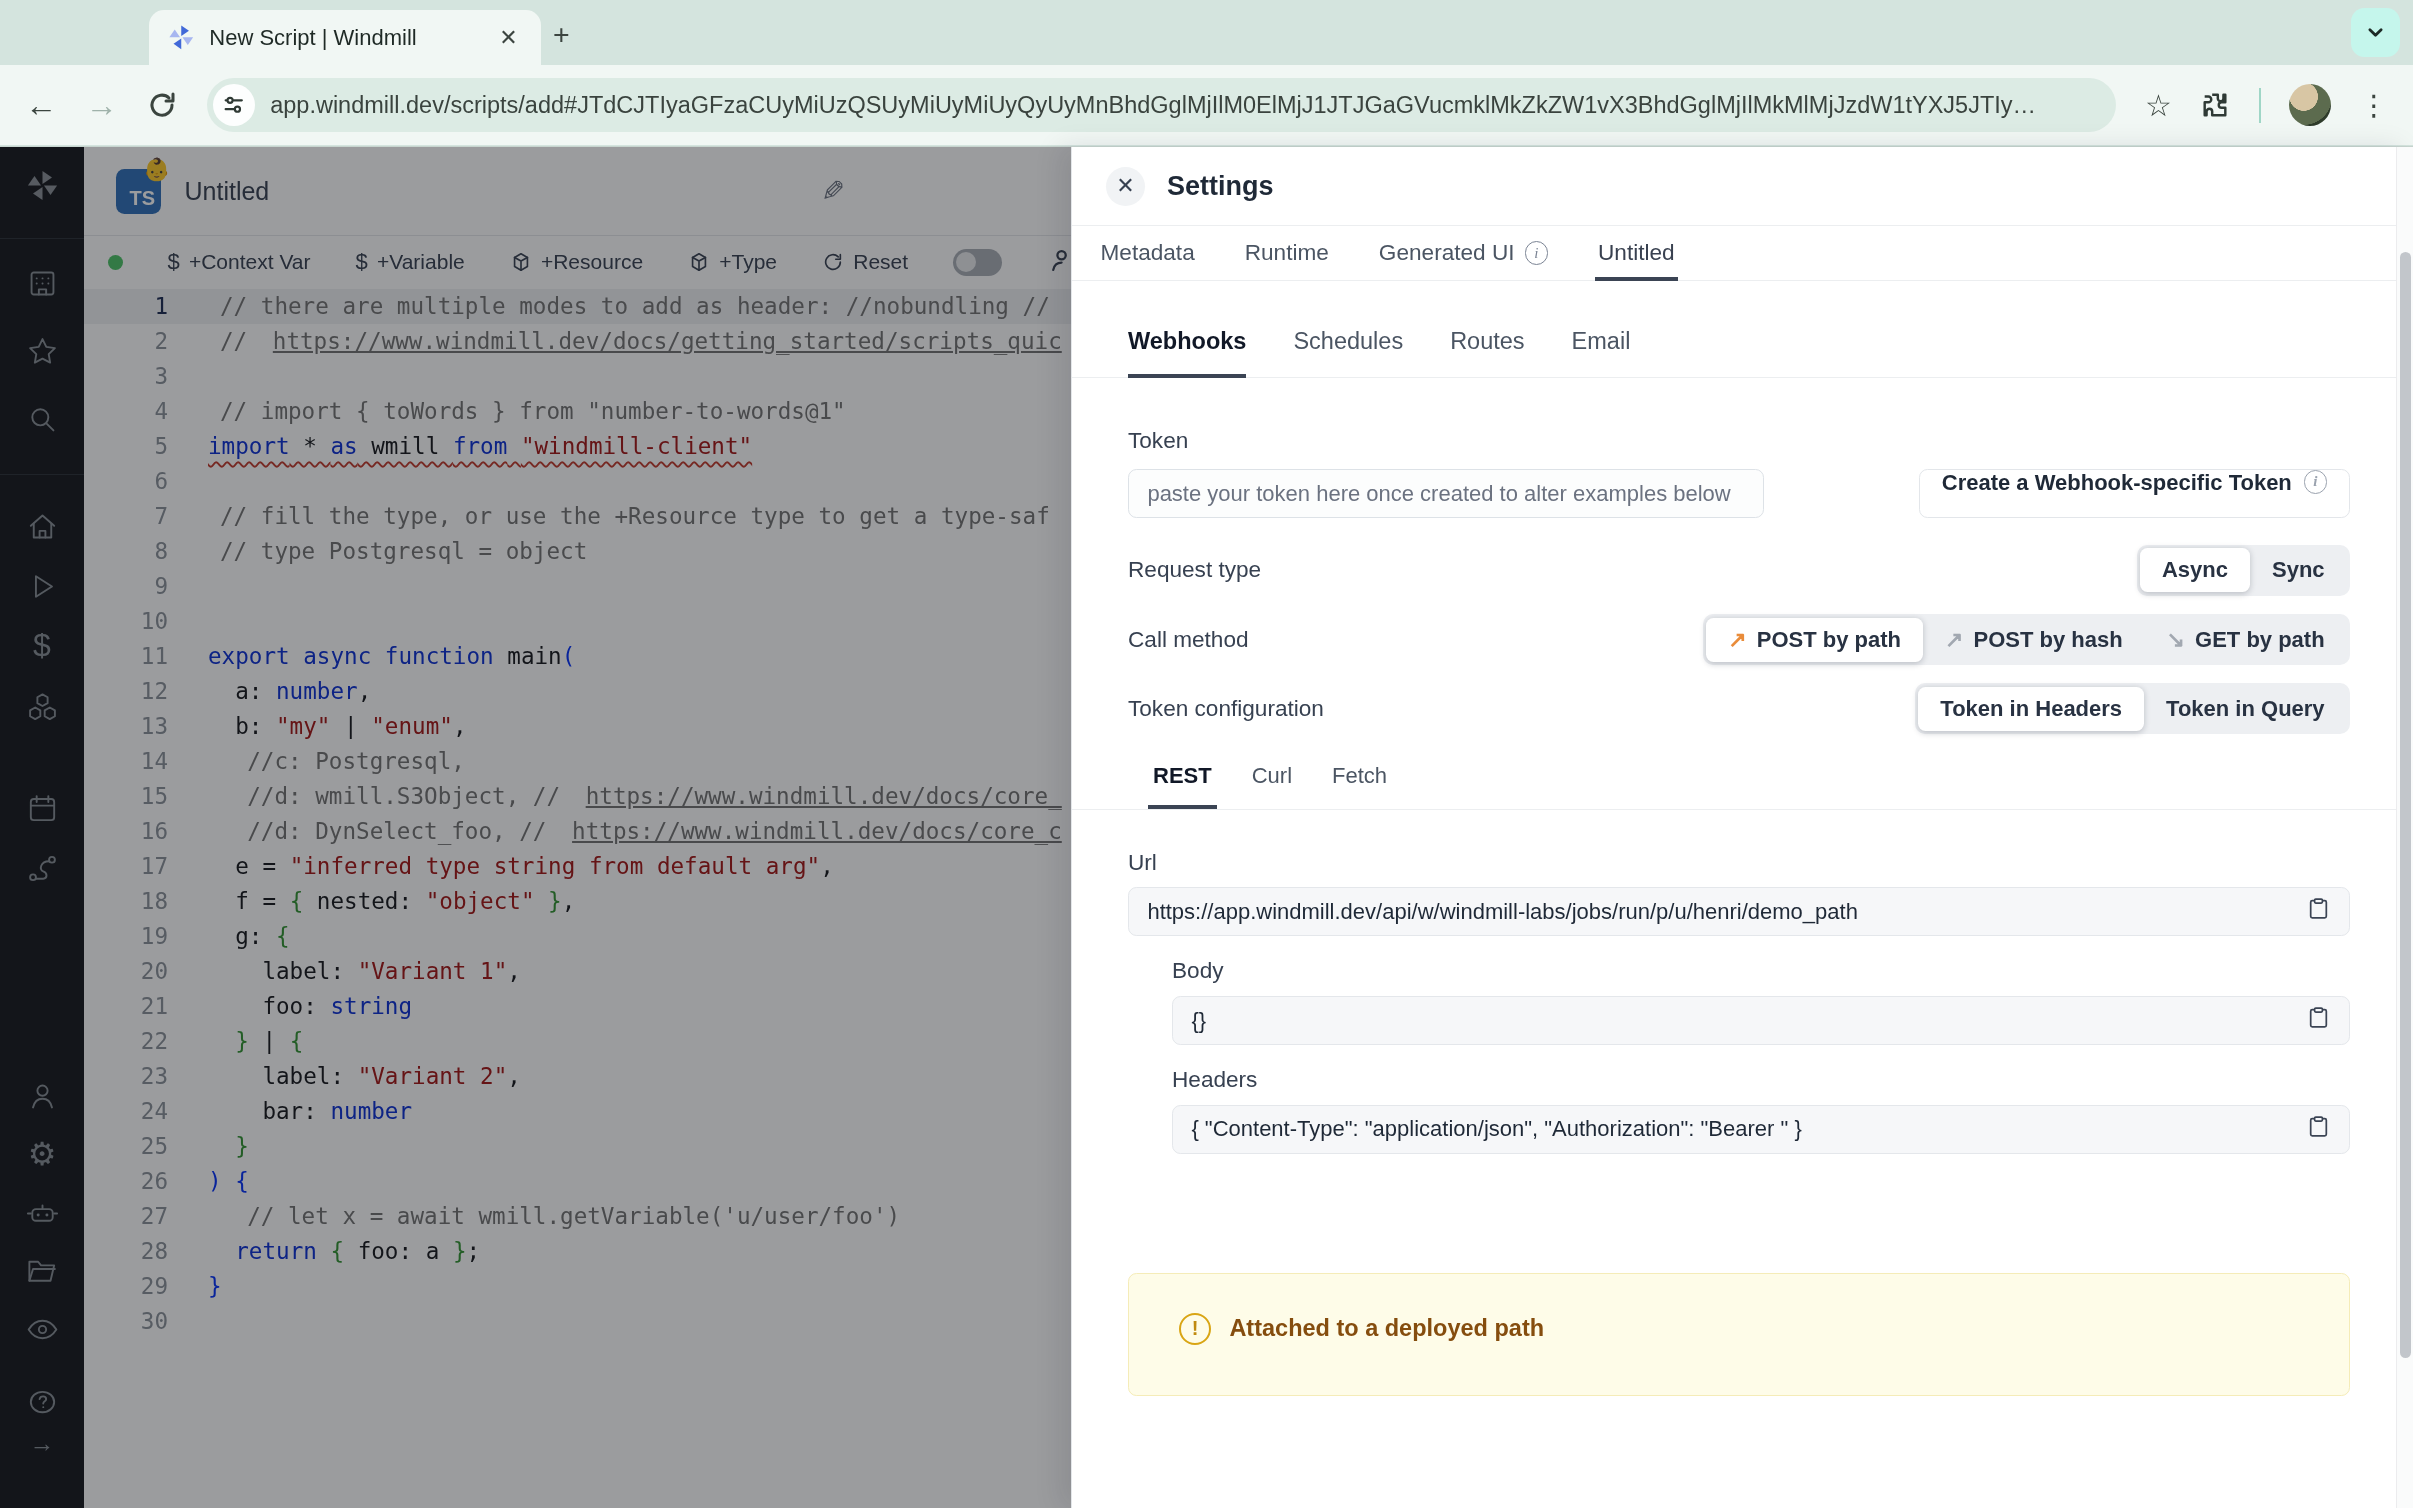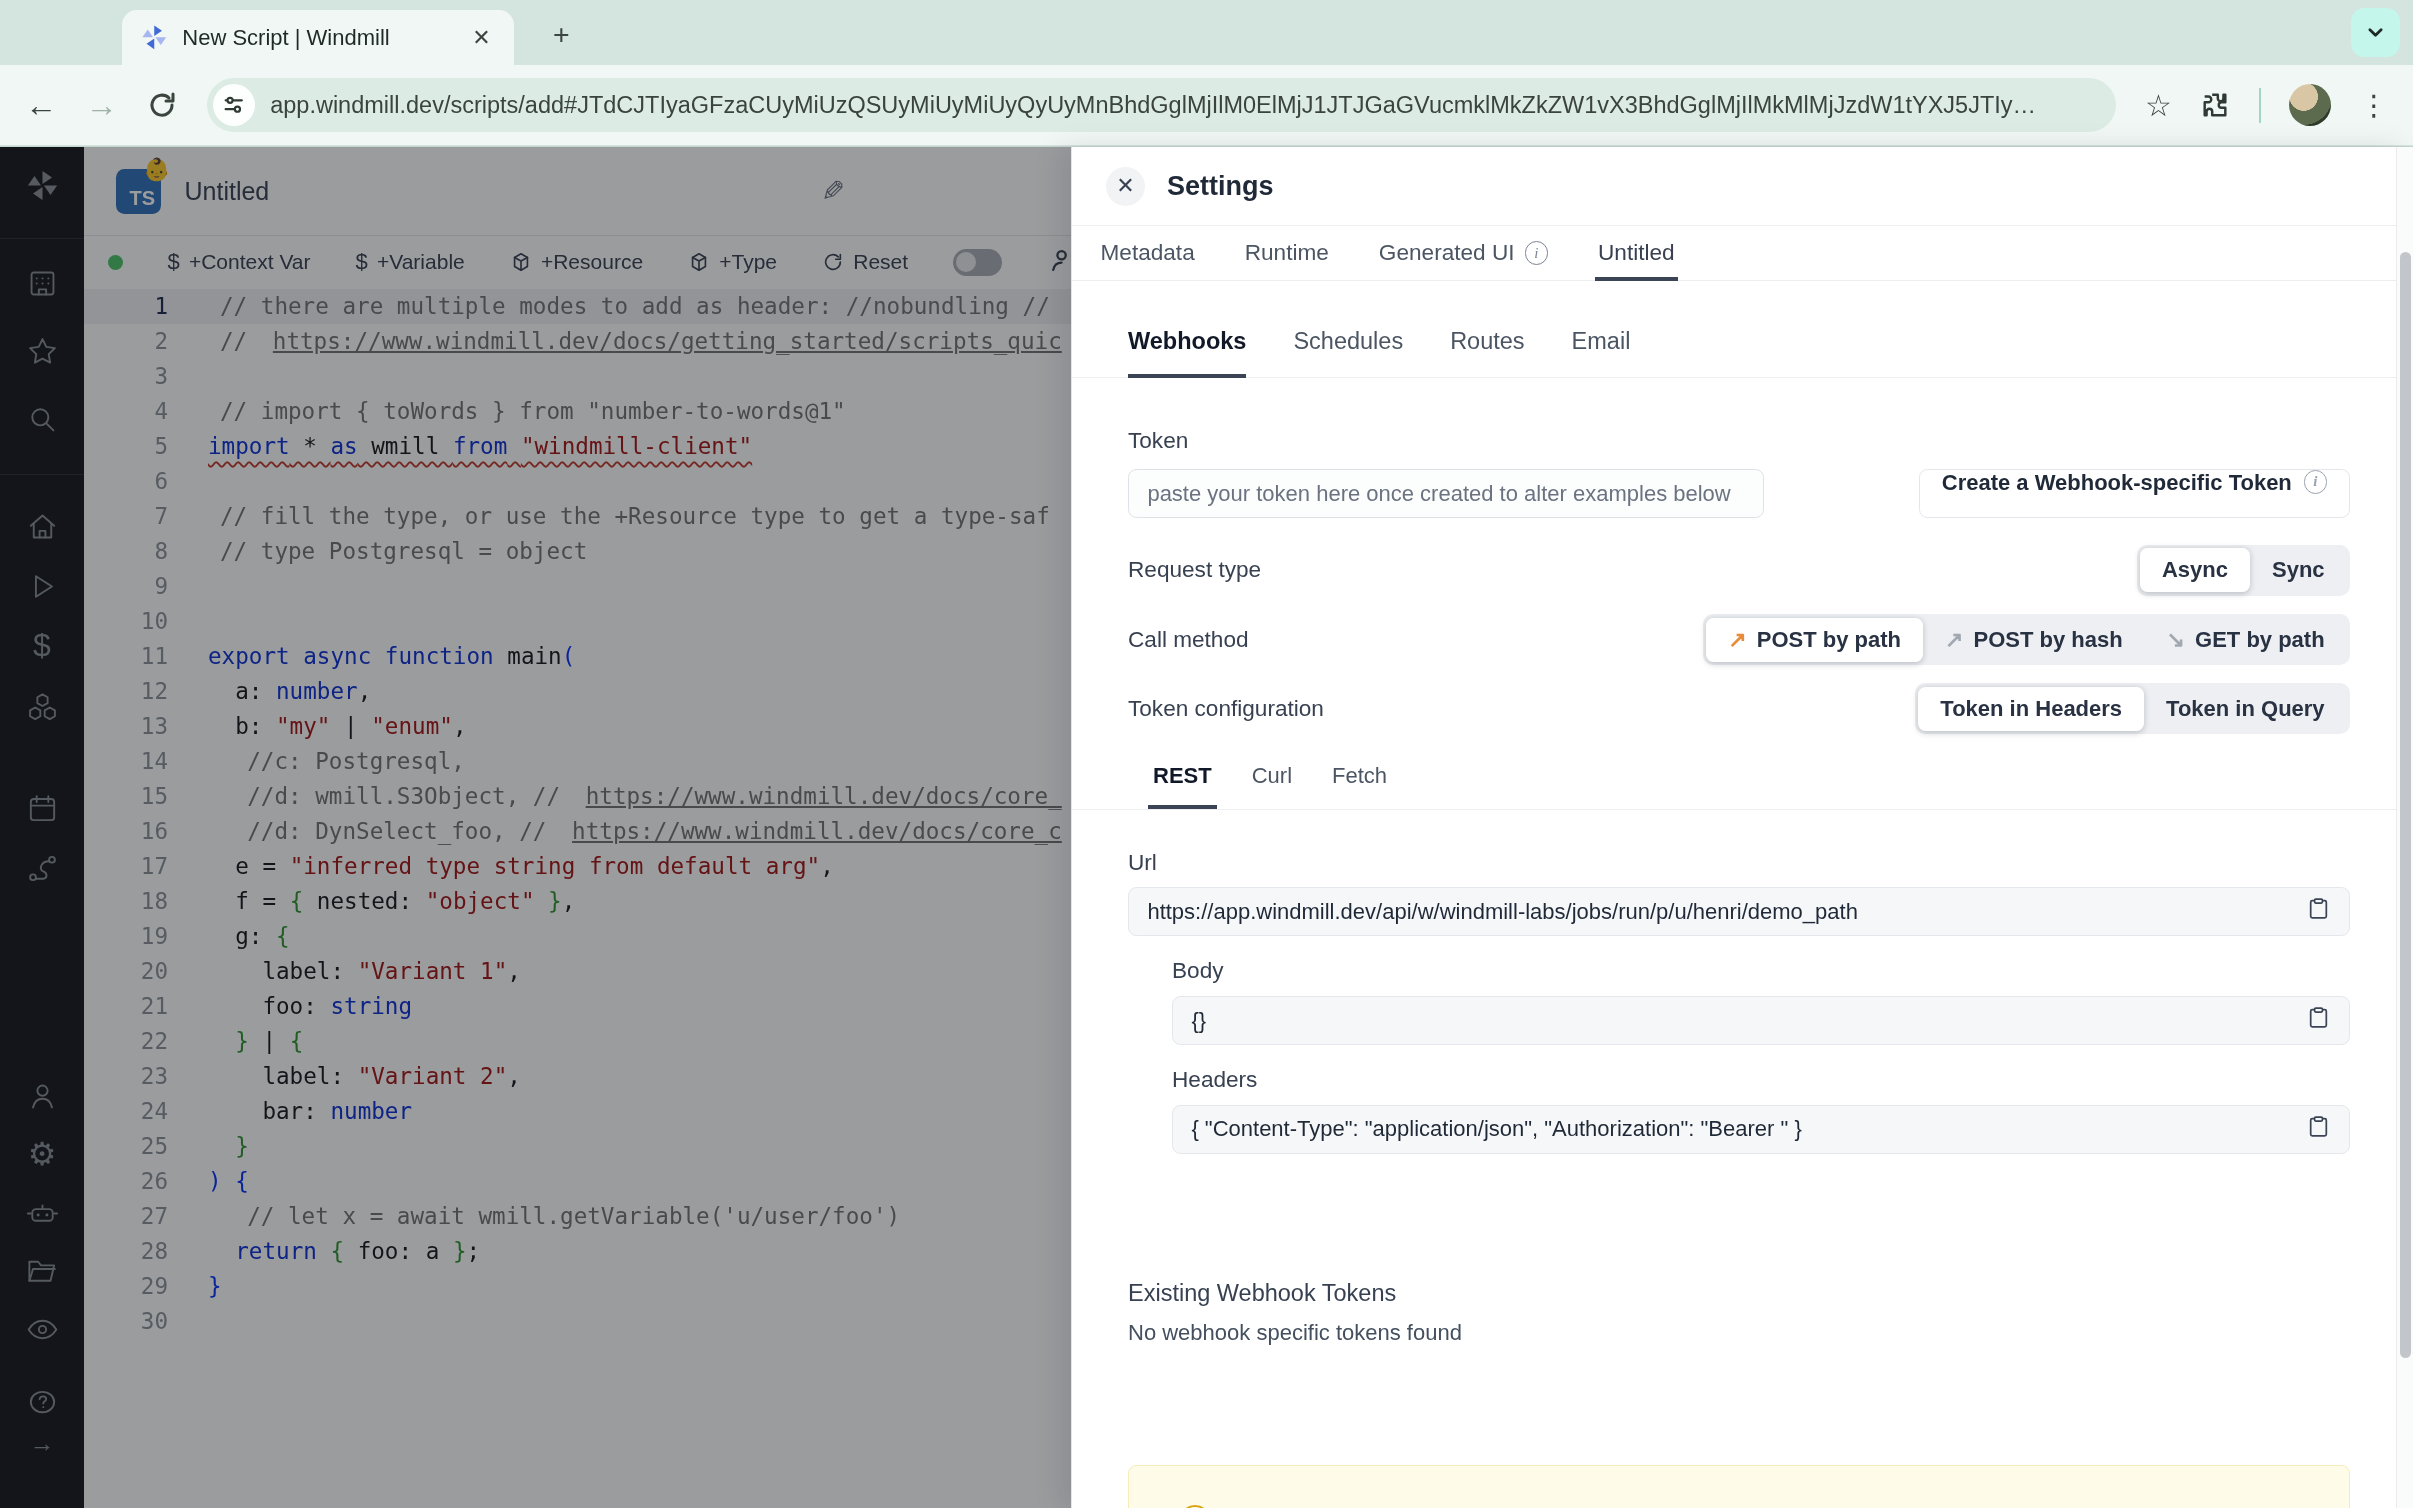--- a/index.html
+++ b/index.html
@@ -2,21 +2,21 @@
 <html style="font-size:13.4px"><head>
 <meta charset="utf-8">
 <style>
   * { margin:0; padding:0; box-sizing:border-box; }
   html,body { width:2413px; height:1508px; overflow:hidden; background:#fff;
     font-family:"Liberation Sans", sans-serif; }
 
   
   .browser { height:147px; background:#d4e4de; position:relative; border-bottom:0.8px solid #c7d5cf; }
   .tabstrip { height:65px; position:relative; }
-  .tab { position:absolute; left:122px; top:10px; width:392px; height:55px; background:#f1f7f4;
+  .tab { position:absolute; left:149px; top:10px; width:392px; height:55px; background:#f1f7f4;
     border-radius:15px 15px 0 0; display:flex; align-items:center; padding:0 18.4px; gap:13.4px; }
   .tab-title { font-size:22px; color:#1f2a26; flex:1; white-space:nowrap; overflow:hidden; }
   .tab-close { font-size:22px; color:#3c4540; padding:0 5px; cursor:default; }
   .newtab { position:absolute; left:553px; top:18.4px; font-size:28.5px; color:#3c4540; }
   .tsearch { position:absolute; right:13.4px; top:8.4px; width:49px; height:49px; border-radius:13.4px;
     background:#c5f6ec; display:flex; align-items:center; justify-content:center; }
   .toolbar { height:80px; background:#f1f7f4; display:flex; align-items:center; padding:0 25px; gap:28.5px; }
   .navic { font-size:32px; color:#3b453f; line-height:1; }
   .navic.dis { color:#9fb2aa; }
   .omnibox { flex:1; height:54px; background:#dcebe4; border-radius:27px; display:flex; align-items:center;
@@ -452,24 +452,20 @@
           <span>{ "Content-Type": "application/json", "Authorization": "Bearer " }</span>
           <span class="copy">
             <svg viewBox="0 0 32 32">
                 <rect x="11" y="4" width="10" height="5" rx="1.5"></rect>
                 <path d="M21 6h3a2 2 0 0 1 2 2v18a2 2 0 0 1-2 2H8a2 2 0 0 1-2-2V8a2 2 0 0 1 2-2h3"></path>
               </svg>
           </span>
         </div>
       </div>
 
-      <div class="ewt">
-        <div class="ewt-title">Existing Webhook Tokens</div>
-        <div class="ewt-sub">No webhook specific tokens found</div>
-      </div>
 
       <div class="warn">
         <div class="warn-head">
           <span class="warn-ic">!</span>
           <span class="warn-title">Attached to a deployed path</span>
         </div>
 
       </div>
     </div>
 

